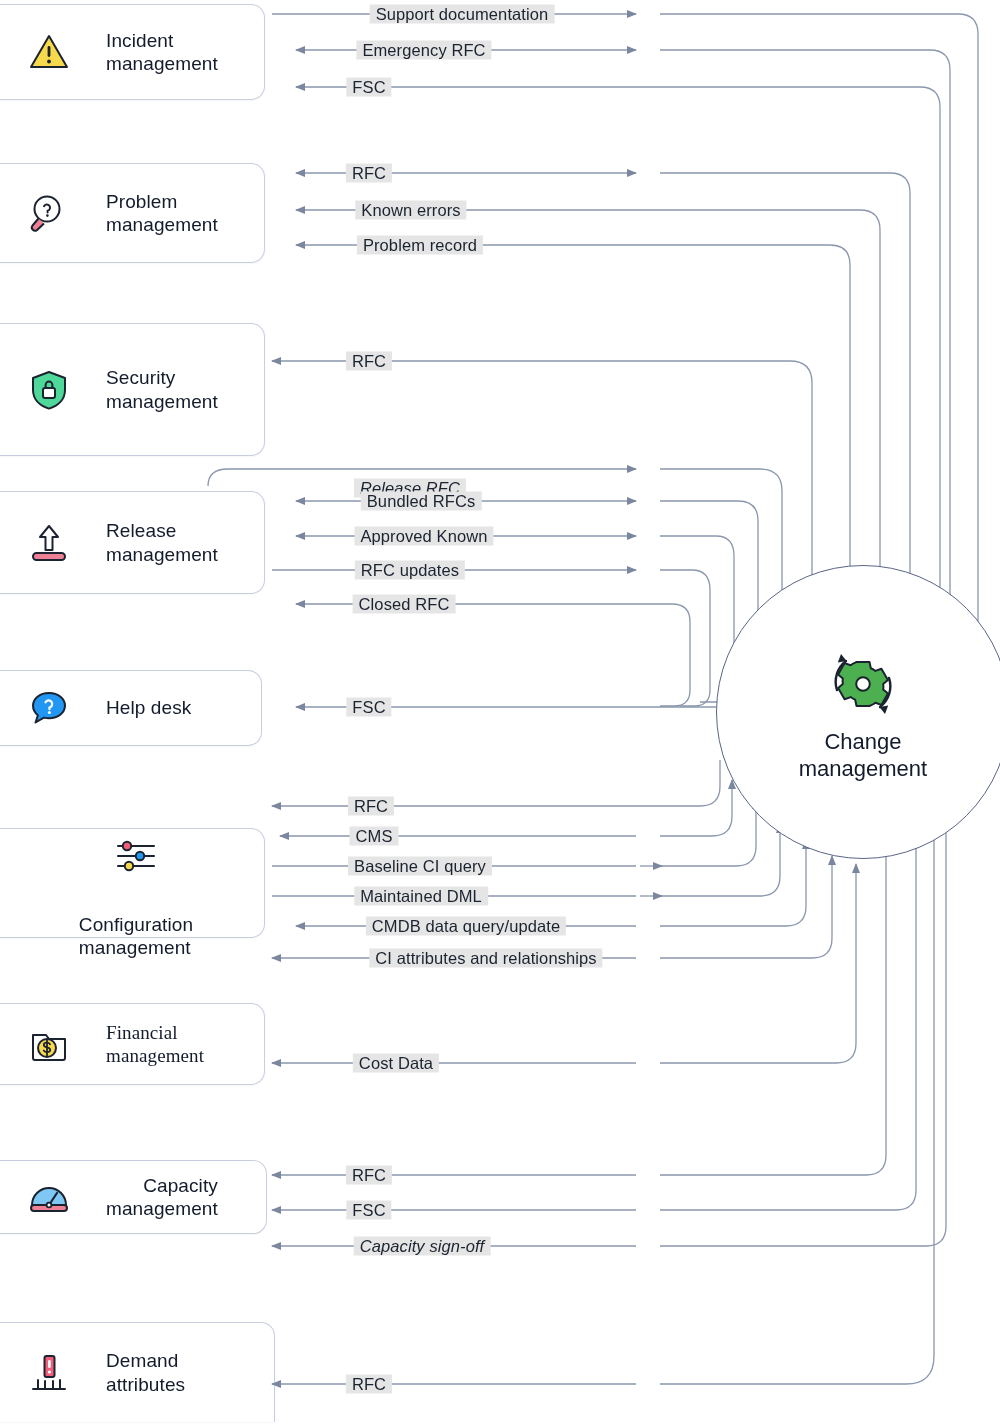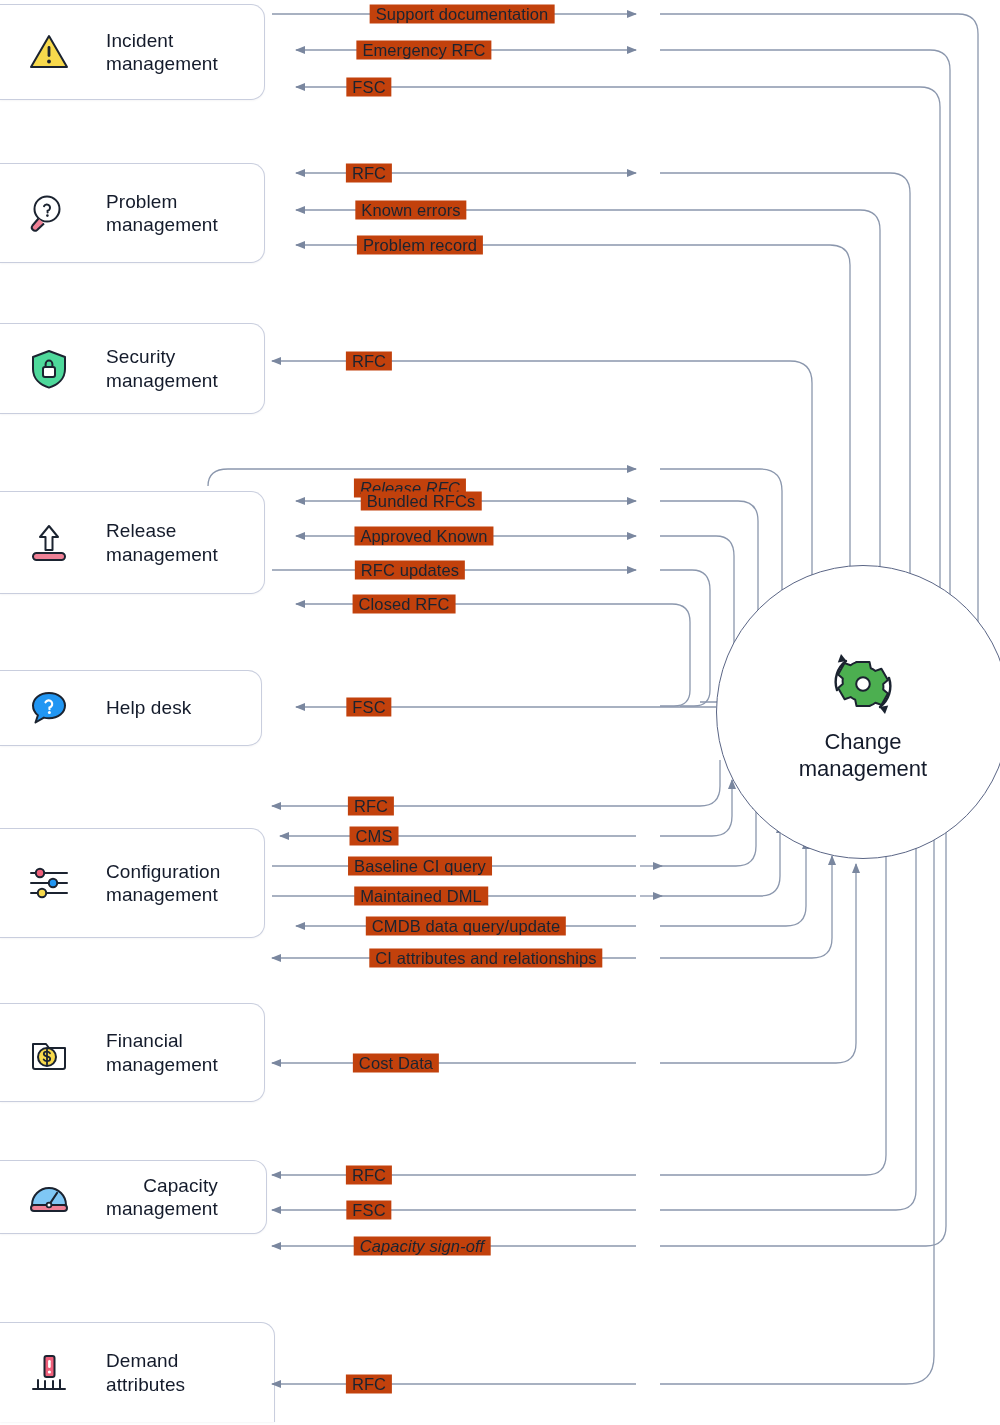--- a/index.html
+++ b/index.html
@@ -87,21 +87,21 @@
     width: 1000px;
     height: 1425px;
     z-index: 1;
   }
   
   .edge-label {
     position: absolute;
     z-index: 3;
     font-size: 16.5px;
     color: #1b2330;
-    background: #c2410c;
+    background: #e5e5e5;
     padding: 0 6px;
     white-space: nowrap;
     transform: translate(-50%, -50%);
     letter-spacing: 0.1px;
   }
 </style>
 </head>
 <body>
 
 <div id="canvas">
@@ -205,21 +205,21 @@
         <circle cx="21" cy="19" r="12.5" fill="#ffffff" stroke="#1b2330" stroke-width="2"></circle>
         <path d="M12.5 28.5 L6.5 35.5 a3.2 3.2 0 0 0 4.6 4.4 L18 33.5" fill="#ef8196" stroke="#1b2330" stroke-width="2" stroke-linejoin="round"></path>
         <path d="M18 16.2 a3.2 3.2 0 1 1 3.6 4.6 v1.6" fill="none" stroke="#1b2330" stroke-width="2" stroke-linecap="round"></path>
         <circle cx="21.4" cy="25.6" r="1.3" fill="#1b2330"></circle>
       </svg>
     </div>
     <div class="node-label">Problem
 management</div>
   </div>
 
-  <div class="node-box" style="top:323px; width:265px; height:91px;">
+  <div class="node-box" style="top:323px; width:265px; height:133px;">
     <div class="node-icon">
       <svg width="46" height="46" viewBox="0 0 46 46">
         <path d="M23 5 L39 11 V23 c0 9.5 -7 15.8 -16 18.6 C14 38.8 7 32.5 7 23 V11 Z" fill="#4ed99b" stroke="#1b2330" stroke-width="2" stroke-linejoin="round"></path>
         <rect x="17" y="21" width="12" height="10" rx="2" fill="#ffffff" stroke="#1b2330" stroke-width="2"></rect>
         <path d="M19.6 21 v-3 a3.4 3.4 0 0 1 6.8 0 v3" fill="none" stroke="#1b2330" stroke-width="2"></path>
       </svg>
     </div>
     <div class="node-label">Security
 management</div>
   </div>
@@ -239,36 +239,36 @@
     <div class="node-icon">
       <svg width="46" height="46" viewBox="0 0 46 46">
         <path d="M23 8 c9.4 0 16 5.6 16 12.6 S32.4 33.2 23 33.2 c-1.8 0 -3.5 -0.2 -5.1 -0.6 L9.5 37.5 l2.4 -7.2 C9 28 7 24.6 7 20.6 C7 13.6 13.6 8 23 8 Z" fill="#2196f3" stroke="#1b2330" stroke-width="2" stroke-linejoin="round"></path>
         <path d="M19.5 17.3 a3.6 3.6 0 1 1 4 5.2 v1.7" fill="none" stroke="#ffffff" stroke-width="2.2" stroke-linecap="round"></path>
         <circle cx="23.4" cy="27.6" r="1.5" fill="#ffffff"></circle>
       </svg>
     </div>
     <div class="node-label">Help desk</div>
   </div>
 
-  <div class="node-box" style="top:828px; width:265px; height:110px;">
+  <div class="node-box" style="top:828px; width:265px; height:110px;flex-direction:column;">
     <div class="node-icon">
       <svg width="46" height="46" viewBox="0 0 46 46">
         <line x1="5" y1="13" x2="41" y2="13" stroke="#1b2330" stroke-width="2" stroke-linecap="round"></line>
         <line x1="5" y1="23" x2="41" y2="23" stroke="#1b2330" stroke-width="2" stroke-linecap="round"></line>
         <line x1="5" y1="33" x2="41" y2="33" stroke="#1b2330" stroke-width="2" stroke-linecap="round"></line>
         <circle cx="14" cy="13" r="4.2" fill="#ef5f7a" stroke="#1b2330" stroke-width="2"></circle>
         <circle cx="27" cy="23" r="4.2" fill="#2196f3" stroke="#1b2330" stroke-width="2"></circle>
         <circle cx="16" cy="33" r="4.2" fill="#f7d94c" stroke="#1b2330" stroke-width="2"></circle>
       </svg>
     </div>
     <div class="node-label">Configuration
 management</div>
   </div>
 
-  <div class="node-box" style="top:1003px; width:265px; height:99px;">
+  <div class="node-box" style="top:1003px; width:265px; height:82px;font-family:Liberation Serif, serif;">
     <div class="node-icon">
       <svg width="46" height="46" viewBox="0 0 46 46">
         <path d="M7 14 h13 l3 4 h16 v19 a2 2 0 0 1 -2 2 H9 a2 2 0 0 1 -2 -2 Z" fill="#ffffff" stroke="#1b2330" stroke-width="2" stroke-linejoin="round"></path>
         <circle cx="21" cy="27" r="9" fill="#f7d94c" stroke="#1b2330" stroke-width="2"></circle>
         <path d="M24 23.3 a3.6 3.6 0 0 0 -3.2 -1.6 c-2 0 -3 1 -3 2.3 s1.3 1.9 3.2 2.3 c1.9 0.4 3.2 1 3.2 2.4 c0 1.4 -1.2 2.4 -3.2 2.4 a3.8 3.8 0 0 1 -3.3 -1.7" fill="none" stroke="#1b2330" stroke-width="1.8" stroke-linecap="round"></path>
         <line x1="21" y1="19.6" x2="21" y2="34.4" stroke="#1b2330" stroke-width="1.8" stroke-linecap="round"></line>
       </svg>
     </div>
     <div class="node-label">Financial
 management</div>

